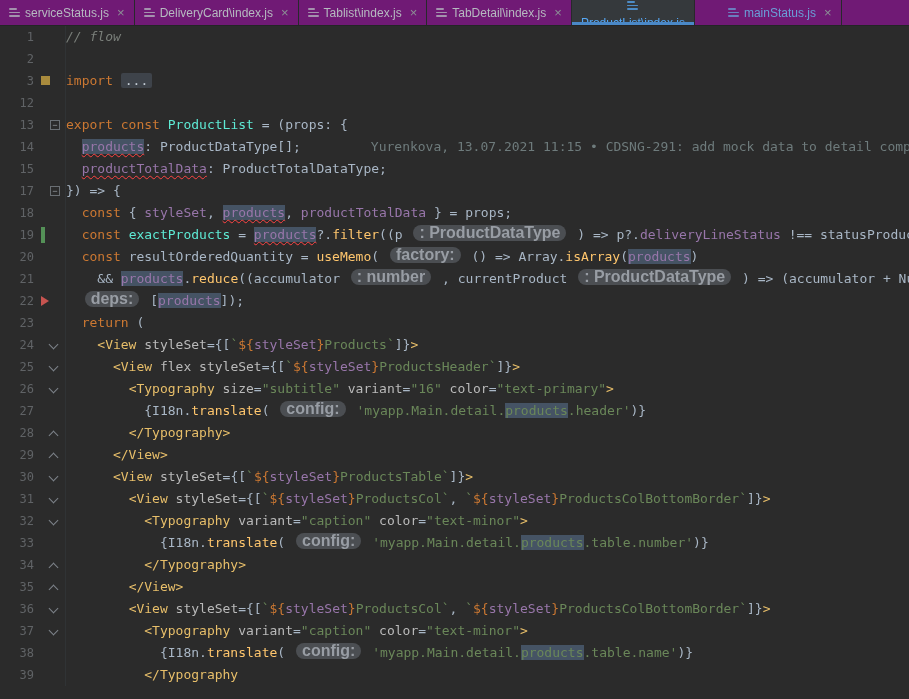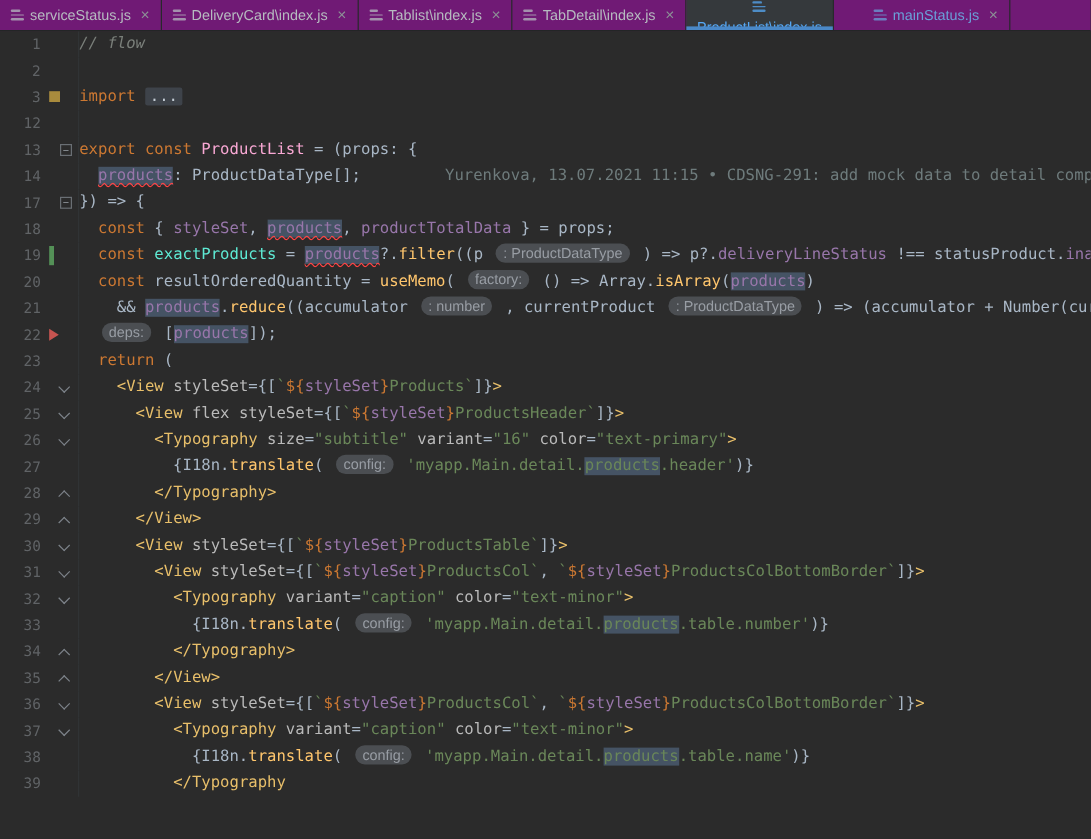--- a/index.html
+++ b/index.html
@@ -43,34 +43,34 @@
   .code{flex:1;overflow:hidden;white-space:pre;}
   .t{white-space:pre;}
   .t.p{color:#a9b7c6;}
   .t.k{color:#cc7832;}
   .t.c{color:#7a7f7a;font-style:italic;}
   .t.s{color:#6a8759;}
   .t.f{color:#9876aa;}
   .t.fn{color:#ffc66d;}
   .t.tag{color:#e8bf6a;}
   .t.attr{color:#bababa;}
-  .t.decl{color:#f9a8d4;}
+  .t.decl{color:#5eead4;}
   .t.expr{color:#cc7832;}
   .t.uv{color:#5eead4;text-decoration-color:#8a9199;text-underline-offset:3px;}
   .t.hl{background:#455364;}
   .t.err{
     text-decoration:underline wavy #ff4343;
     text-decoration-thickness:1px;text-underline-offset:2px;
     text-decoration-skip-ink:none;
   }
   .t.hl.err{background:#455364;}
   .t.badge{
     display:inline-block;background:#4b4e52;color:#989da4;
-    font-family:"Liberation Sans",sans-serif;font-size:12px;line-height:14px;
-    padding:1px 6px;border-radius:8px;vertical-align:1px;margin:0 3px;white-space:pre;
+    font-family:"Liberation Sans",sans-serif;font-size:16px;line-height:14px;
+    padding:1px 6px;border-radius:8px;vertical-align:1px;margin:0 3px;white-space:pre;font-weight:bold;
   }
   .t.foldpl{background:#3e434a;color:#c3cbd4;border-radius:2px;padding:0 4px;}
   .t.ann{color:#6e7b7c;margin-left:70px;}
   
   .mk-mod{position:absolute;left:2px;top:6px;width:9px;height:9px;background:#a98b3d;}
   .mk-add{position:absolute;left:2px;top:3px;width:4px;height:16px;background:#549157;}
   .mk-arrow{position:absolute;left:2px;top:6px;width:0;height:0;
     border-left:8px solid #c75450;border-top:5px solid transparent;border-bottom:5px solid transparent;}
   .mk-box{position:absolute;right:5px;top:6px;width:10px;height:10px;box-sizing:border-box;
     border:1px solid #6a6f74;color:#9aa0a6;font-size:9px;line-height:8px;text-align:center;
@@ -169,20 +169,25 @@
           <span class="mk-box">−</span>
         </span>
         <span class="code"><span class="t k">export </span><span class="t k">const </span><span class="t decl">ProductList</span><span class="t p"> = (props: {</span></span>
       </div>
       <div class="line">
         <span class="ln">14</span>
         <span class="marks"></span>
         <span class="code"><span class="t p">  </span><span class="t f hl err">products</span><span class="t p">: ProductDataType[];</span><span class="t ann">Yurenkova, 13.07.2021 11:15 • CDSNG-291: add mock data to detail componen</span></span>
       </div>
       <div class="line">
+        <span class="ln">15</span>
+        <span class="marks"></span>
+        <span class="code"><span class="t p">  </span><span class="t f err">productTotalData</span><span class="t p">: ProductTotalDataType;</span></span>
+      </div>
+      <div class="line">
         <span class="ln">17</span>
         <span class="marks">
           <span class="mk-box">−</span>
         </span>
         <span class="code"><span class="t p">}) =&gt; {</span></span>
       </div>
       <div class="line">
         <span class="ln">18</span>
         <span class="marks"></span>
         <span class="code"><span class="t p">  </span><span class="t k">const </span><span class="t p">{ </span><span class="t f">styleSet</span><span class="t p">, </span><span class="t f hl err">products</span><span class="t p">, </span><span class="t f">productTotalData</span><span class="t p"> } = props;</span></span>

